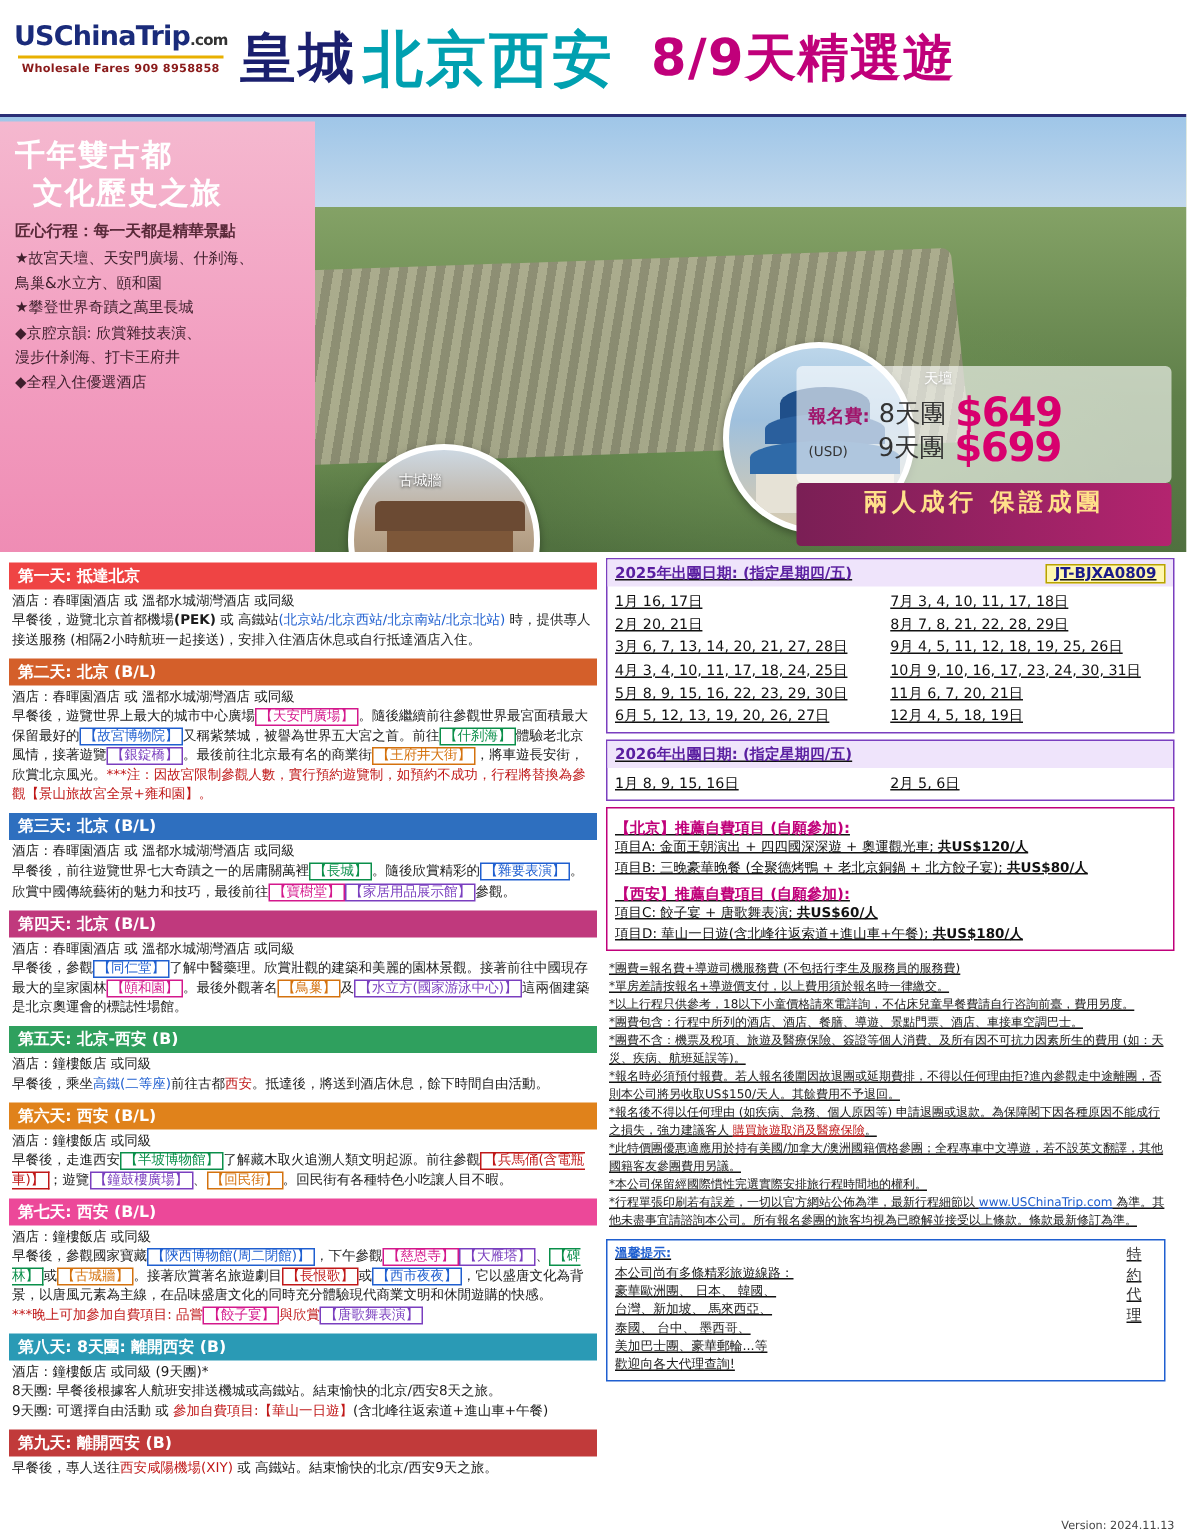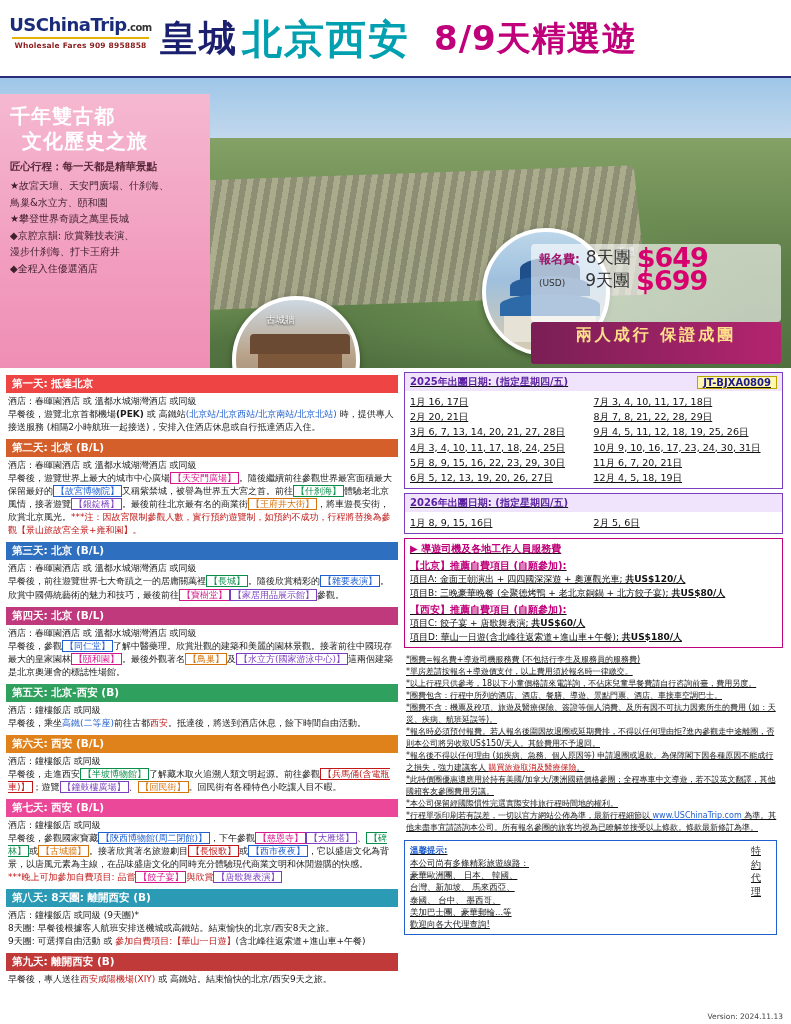--- a/index.html
+++ b/index.html
@@ -37,21 +37,21 @@
   .hero-hills { position:absolute; left:0; top:60px; width:791px; height:230px;
      background:
        radial-gradient(ellipse 300px 120px at 180px 120px, #7fa05f 0%, rgba(127,160,95,0) 70%),
        radial-gradient(ellipse 340px 140px at 520px 150px, #6d9154 0%, rgba(109,145,84,0) 70%),
        linear-gradient(180deg,#84a266 0%,#5f7f49 55%,#50703f 100%); }
   .hero-wall { position:absolute; left:180px; top:95px; width:460px; height:130px;
      background:
        repeating-linear-gradient(105deg, rgba(190,180,160,.85) 0 6px, rgba(150,140,125,.85) 6px 12px);
      transform: rotate(-6deg) skewY(4deg);
      opacity:.85; border-radius:6px; }
-  .hero-left { position:absolute; left:0; top:16px; width:210px; height:290px;
+  .hero-left { position:absolute; left:0; top:3px; width:210px; height:290px;
      background:linear-gradient(180deg,#f5b8cf 0%,#f29ec0 55%,#ef8cb4 100%); }
   .hl-title { margin:10px 8px 4px 10px; }
   .hl-t1 { font-size:20px; font-weight:bold; color:#ffffff; letter-spacing:1px; line-height:1.25; }
   .hl-t2 { font-size:20px; font-weight:bold; color:#ffffff; letter-spacing:1px; line-height:1.25; margin-left:12px;}
   .hl-sub { font-size:10.5px; color:#5a2a3a; font-weight:bold; margin:6px 0 4px 10px; }
   .hl-list { margin:0 6px 0 10px; font-size:10px; color:#3e1f2c; line-height:1.55; }
   .hl-list div { margin-bottom:1px; }
 
   .circ { position:absolute; border-radius:50%; border:4px solid #fff; overflow:hidden;
      box-shadow:0 2px 6px rgba(0,0,0,.35); }
@@ -67,21 +67,21 @@
   .circ2 .t-roof2 { position:absolute; left:24px; top:44px; width:80px; height:20px;
      background:#2a5f9d; border-radius:50% 50% 0 0; }
   .circ2 .t-roof3 { position:absolute; left:14px; top:62px; width:100px; height:22px;
      background:#2f6aa8; border-radius:50% 50% 0 0; }
   .circ2 .t-base { position:absolute; left:18px; top:84px; width:92px; height:26px; background:#e6e2d6;}
   .cap { position:absolute; font-size:9.5px; color:#fff; text-shadow:0 1px 2px rgba(0,0,0,.8); }
   .cap-gu { left:266px; top:236px; }
   .cap-tt { left:616px; top:168px; }
 
   .price-box { position:absolute; right:10px; bottom:46px; width:250px; height:78px;
-     background:rgba(255,255,255,.62); border-radius:4px; padding:6px 8px; }
+     background:rgba(255,255,255,.62); border-radius:4px; padding:24px 8px; }
   .pb-label { font-size:12px; color:#a0156b; font-weight:bold; }
   .pb-usd { font-size:9px; color:#333; }
   .pb-row { display:flex; align-items:center; justify-content:flex-end; margin-top:-6px;}
   .pb-day { font-size:17px; color:#333; margin-right:6px;}
   .pb-amt { font-size:27px; font-weight:bold; color:#d8006e; line-height:1.0; letter-spacing:-1px;}
   .pb-note { position:absolute; right:10px; bottom:34px; font-size:7.5px; color:#3a2a2a; }
   .guarantee { position:absolute; right:10px; bottom:4px; width:250px; height:42px;
      background:linear-gradient(90deg,#7a1f55,#b3246f); color:#ffe08a;
      font-size:16px; font-weight:bold; text-align:center; line-height:26px; letter-spacing:3px;
      border-radius:3px; }
@@ -307,21 +307,20 @@
 
       <div class="rbox">
         <div class="rhead2">2026年出團日期: (指定星期四/五)</div>
         <div class="datetbl">
           <div class="datecol">1月 8, 9, 15, 16日</div>
           <div class="datecol">2月 5, 6日</div>
         </div>
       </div>
 
       <div class="svcbox">
-        <div class="svc-title">▶ 導遊司機及各地工作人員服務費</div>
 
         <div class="opt-title">【北京】推薦自費項目 (自願參加):</div>
         <div class="opt-line">項目A: 金面王朝演出 + 四四國深深遊 + 奧運觀光車; <b>共US$120/人</b></div>
         <div class="opt-line">項目B: 三晚豪華晚餐 (全聚德烤鴨 + 老北京銅鍋 + 北方餃子宴); <b>共US$80/人</b></div>
 
         <div class="opt-title">【西安】推薦自費項目 (自願參加):</div>
         <div class="opt-line">項目C: 餃子宴 + 唐歌舞表演; <b>共US$60/人</b></div>
         <div class="opt-line">項目D: 華山一日遊(含北峰往返索道+進山車+午餐); <b>共US$180/人</b></div>
       </div>
 

